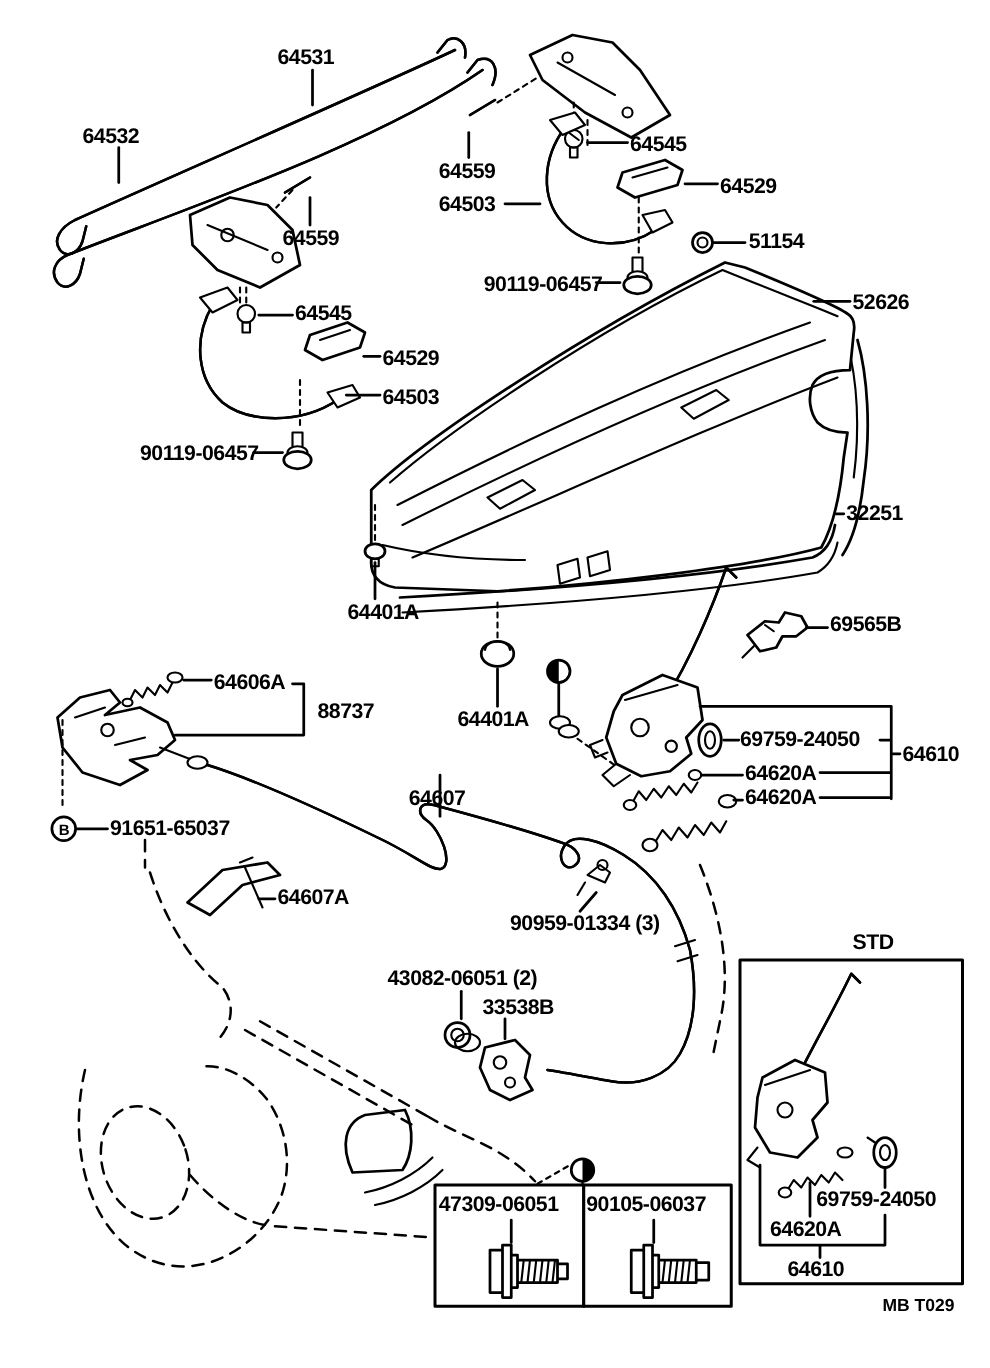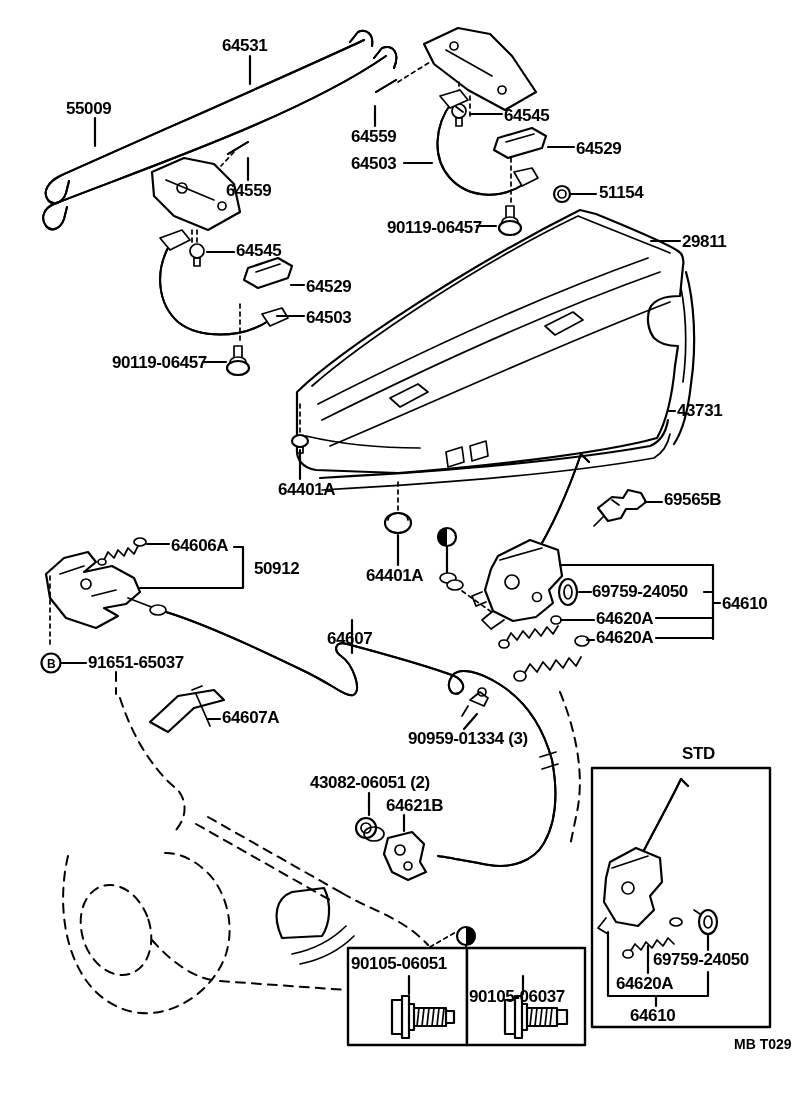--- a/index.html
+++ b/index.html
@@ -14,21 +14,21 @@
   .fb{fill:#000000;stroke:none}
   .d{stroke-dasharray:9 7;stroke-width:2}
   .d2{stroke-dasharray:4 4;stroke-width:1.7}
   .rb{stroke-width:5.5;fill:none}
   .rw{stroke:#ffffff;stroke-width:2.4;fill:none}
   .cb{stroke-width:5;fill:none}
   .cw{stroke:#ffffff;stroke-width:2.2;fill:none}
   .box{stroke-width:2.4;fill:#ffffff}
   .plabel{position:absolute;font-weight:700;font-size:17px;line-height:1;
           letter-spacing:-0.4px;color:#000;white-space:nowrap;}
-  .code{font-size:14px;letter-spacing:0;margin-left:28px;}
+  .code{font-size:14px;letter-spacing:0;}
   .mk{position:absolute;font-weight:700;font-size:12px;line-height:1;color:#000;}
 </style>
 </head>
 <body>
 
 <div class="stage">
 
 <svg width="792" height="1094" viewBox="0 0 792 1094">
   <defs>
     <path id="bar1" d="M372,46 c2,-12 -6,-18 -14,-14 l-8,10 M364,40 C300,70 140,140 60,176 C48,182 42,192 48,200 C54,207 63,202 66,193 l3,-12"></path>
@@ -277,51 +277,51 @@
     <path class="s2" d="M352,620 V653"></path>
     <path class="s2" d="M61,663 H86"></path>
     <path class="s2" d="M207,719 H220"></path>
     <path class="s2" d="M477,714 L464,729"></path>
     <path class="s2" d="M369,793 V815"></path>
     <path class="s2" d="M404,815 V831"></path>
   </g>
 </svg>
 
 <div class="plabel" style="left:222px;top:37px">64531</div>
-<div class="plabel" style="left:66px;top:100px">55009</div>
+<div class="plabel" style="left:66px;top:100px">64532</div>
 <div class="plabel" style="left:351px;top:128px">64559</div>
 <div class="plabel" style="left:351px;top:155px">64503</div>
 <div class="plabel" style="left:504px;top:107px">64545</div>
 <div class="plabel" style="left:576px;top:140px">64529</div>
 <div class="plabel" style="left:599px;top:184px">51154</div>
 <div class="plabel" style="left:387px;top:219px">90119-06457</div>
-<div class="plabel" style="left:682px;top:233px">29811</div>
+<div class="plabel" style="left:682px;top:233px">52626</div>
 <div class="plabel" style="left:226px;top:182px">64559</div>
 <div class="plabel" style="left:236px;top:242px">64545</div>
 <div class="plabel" style="left:306px;top:278px">64529</div>
 <div class="plabel" style="left:306px;top:309px">64503</div>
 <div class="plabel" style="left:112px;top:354px">90119-06457</div>
-<div class="plabel" style="left:677px;top:402px">43731</div>
+<div class="plabel" style="left:677px;top:402px">32251</div>
 <div class="plabel" style="left:278px;top:481px">64401A</div>
 <div class="plabel" style="left:664px;top:491px">69565B</div>
 <div class="plabel" style="left:171px;top:537px">64606A</div>
-<div class="plabel" style="left:254px;top:560px">50912</div>
+<div class="plabel" style="left:254px;top:560px">88737</div>
 <div class="plabel" style="left:366px;top:567px">64401A</div>
 <div class="plabel" style="left:592px;top:583px">69759-24050</div>
 <div class="plabel" style="left:722px;top:595px">64610</div>
 <div class="plabel" style="left:596px;top:610px">64620A</div>
 <div class="plabel" style="left:596px;top:629px">64620A</div>
 <div class="plabel" style="left:327px;top:630px">64607</div>
 <div class="plabel" style="left:88px;top:654px">91651-65037</div>
 <div class="plabel" style="left:222px;top:709px">64607A</div>
 <div class="plabel" style="left:408px;top:730px">90959-01334 (3)</div>
 <div class="plabel" style="left:310px;top:774px">43082-06051 (2)</div>
-<div class="plabel" style="left:386px;top:797px">64621B</div>
+<div class="plabel" style="left:386px;top:797px">33538B</div>
 <div class="plabel" style="left:682px;top:745px">STD</div>
 <div class="plabel" style="left:653px;top:951px">69759-24050</div>
 <div class="plabel" style="left:616px;top:975px">64620A</div>
 <div class="plabel" style="left:630px;top:1007px">64610</div>
-<div class="plabel" style="left:351px;top:955px">90105-06051</div>
-<div class="plabel" style="left:469px;top:988px">90105-06037</div>
+<div class="plabel" style="left:351px;top:955px">47309-06051</div>
+<div class="plabel" style="left:469px;top:955px">90105-06037</div>
 <div class="plabel code" style="left:706px;top:1037px">MB T029</div>
 <div class="mk" style="left:47px;top:658px">B</div>
 
 </div>
 
 </body></html>

